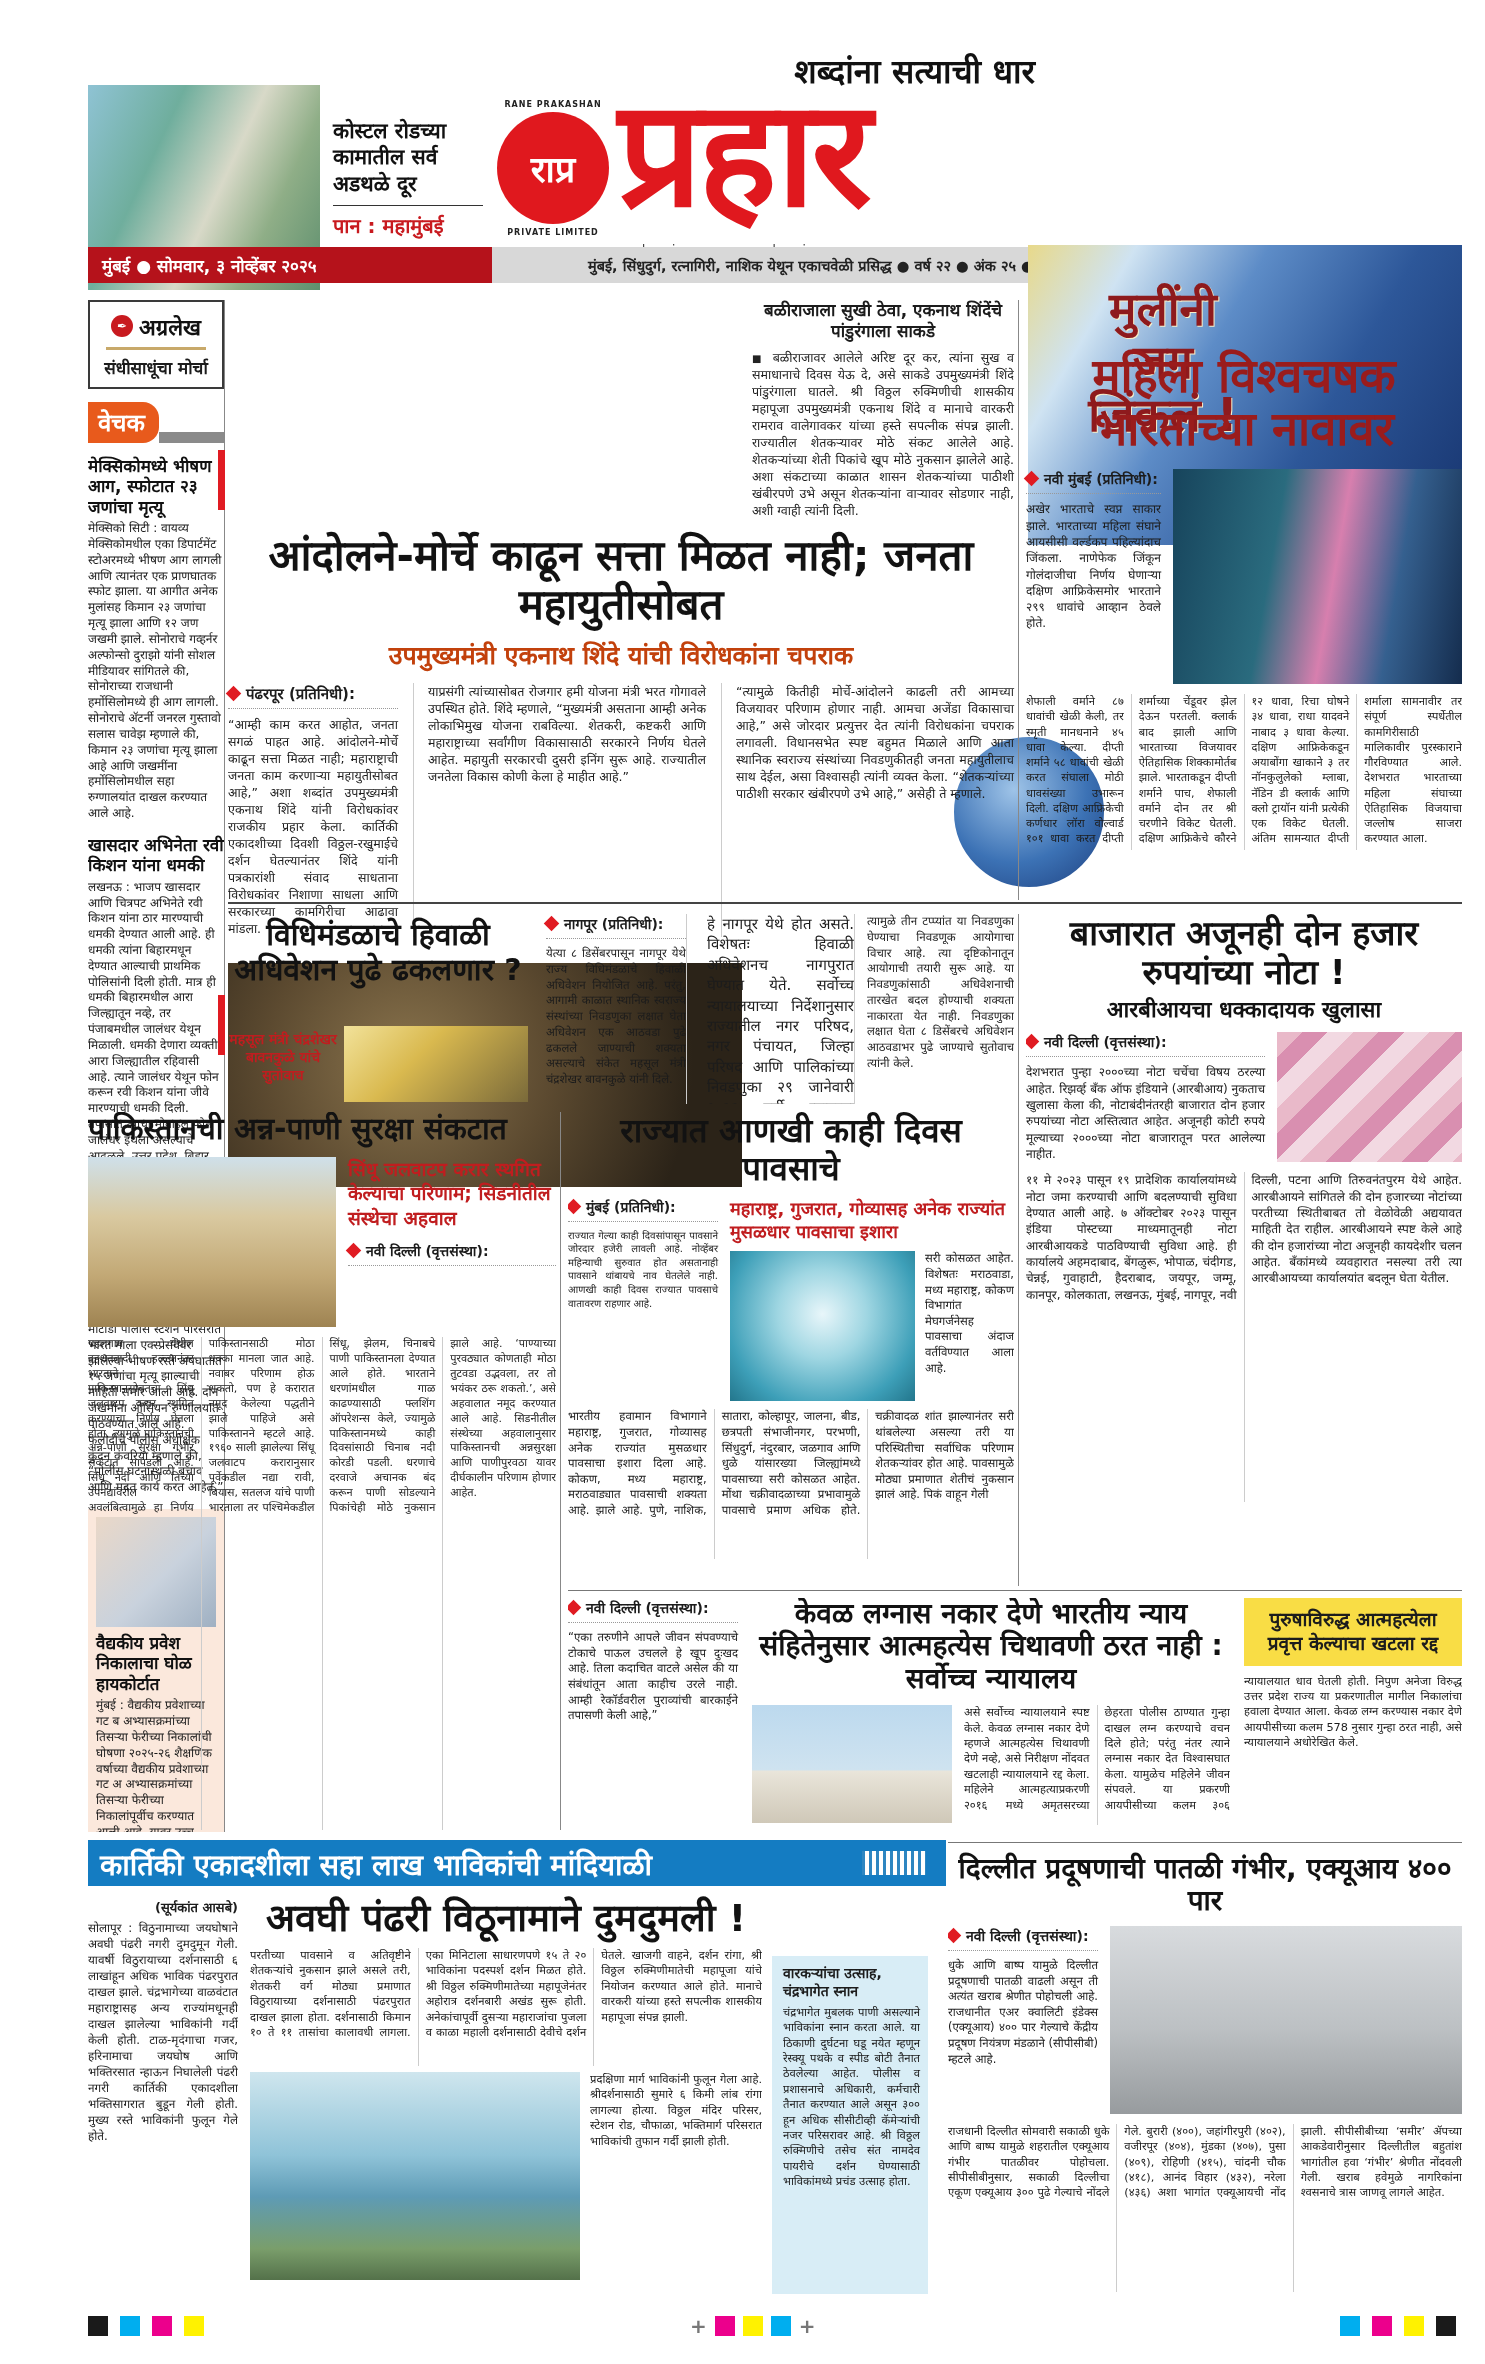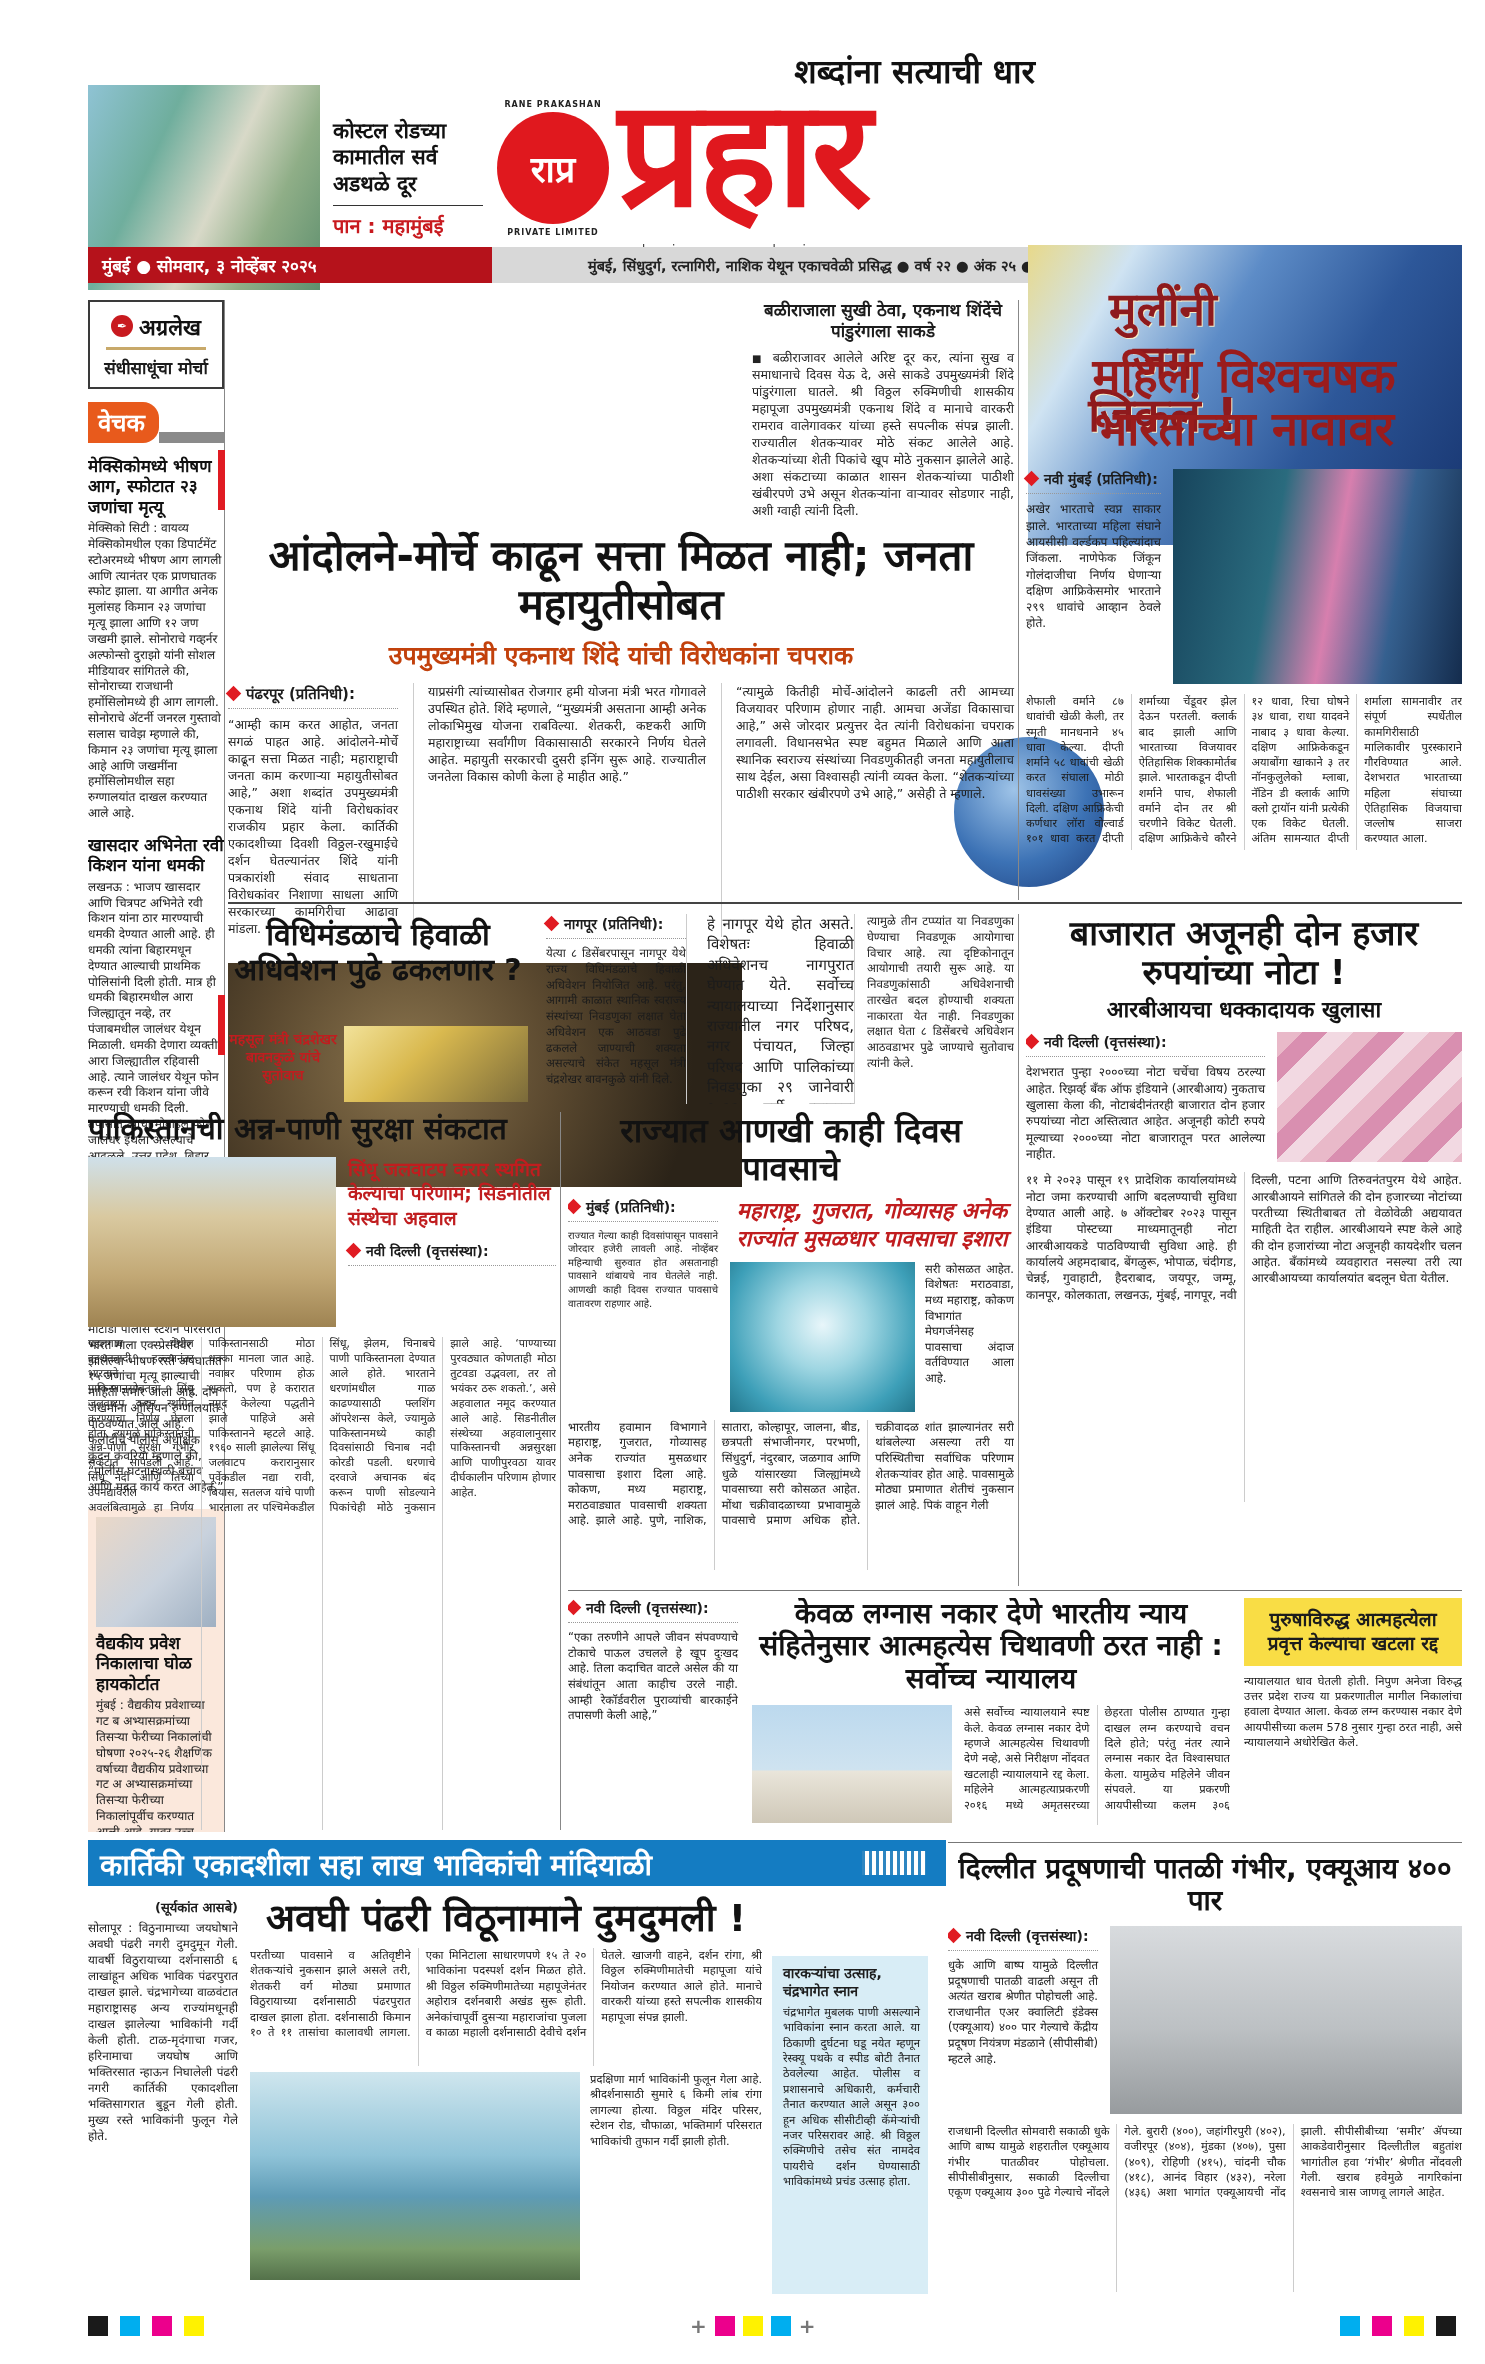--- a/index.html
+++ b/index.html
@@ -268,21 +268,21 @@
     <div class="hl-black" style="font-size:33px;">राज्यात आणखी काही दिवस पावसाचे</div>
     <div style="display:flex;gap:12px;margin-top:8px;">
       <div style="width:150px;flex:0 0 auto;">
         <div class="byline" style="font-size:14px;">
           <span class="diamond"></span>
           <span>मुंबई (प्रतिनिधी):</span>
         </div>
         <div class="btxt" style="font-size:10px;">राज्यात गेल्या काही दिवसांपासून पावसाने जोरदार हजेरी लावली आहे. नोव्हेंबर महिन्याची सुरुवात होत असतानाही पावसाने थांबायचे नाव घेतलेले नाही. आणखी काही दिवस राज्यात पावसाचे वातावरण राहणार आहे.</div>
       </div>
       <div style="flex:1;">
-        <div class="deck-red" style="font-size:22px;text-align:center;font-style:italic;">महाराष्ट्र, गुजरात, गोव्यासह अनेक राज्यांत मुसळधार पावसाचा इशारा</div>
+        <div class="deck-red" style="font-size:18px;text-align:left;">महाराष्ट्र, गुजरात, गोव्यासह अनेक राज्यांत मुसळधार पावसाचा इशारा</div>
         <div style="display:flex;gap:10px;margin-top:8px;">
           <div class="ph ph-rain" style="width:185px;height:150px;flex:0 0 auto;"></div>
           <div class="btxt" style="flex:1;font-size:11.5px;">सरी कोसळत आहेत. विशेषतः मराठवाडा, मध्य महाराष्ट्र, कोकण विभागांत मेघगर्जनेसह पावसाचा अंदाज वर्तविण्यात आला आहे.</div>
         </div>
       </div>
     </div>
     <div class="cols btxt" style="column-count:3;font-size:11.5px;height:150px;margin-top:8px;">
       <span>भारतीय हवामान विभागाने महाराष्ट्र, गुजरात, गोव्यासह अनेक राज्यांत मुसळधार पावसाचा इशारा दिला आहे. कोकण, मध्य महाराष्ट्र, मराठवाड्यात पावसाची शक्यता आहे.</span>
       <span>झाले आहे. पुणे, नाशिक, सातारा, कोल्हापूर, जालना, बीड, छत्रपती संभाजीनगर, परभणी, सिंधुदुर्ग, नंदुरबार, जळगाव आणि धुळे यांसारख्या जिल्ह्यांमध्ये पावसाच्या सरी कोसळत आहेत.</span>
       <span>मोंथा चक्रीवादळाच्या प्रभावामुळे पावसाचे प्रमाण अधिक होते. चक्रीवादळ शांत झाल्यानंतर सरी थांबलेल्या असल्या तरी या परिस्थितीचा सर्वाधिक परिणाम शेतकऱ्यांवर होत आहे. पावसामुळे मोठ्या प्रमाणात शेतीचं नुकसान झालं आहे. पिकं वाहून गेली</span>

